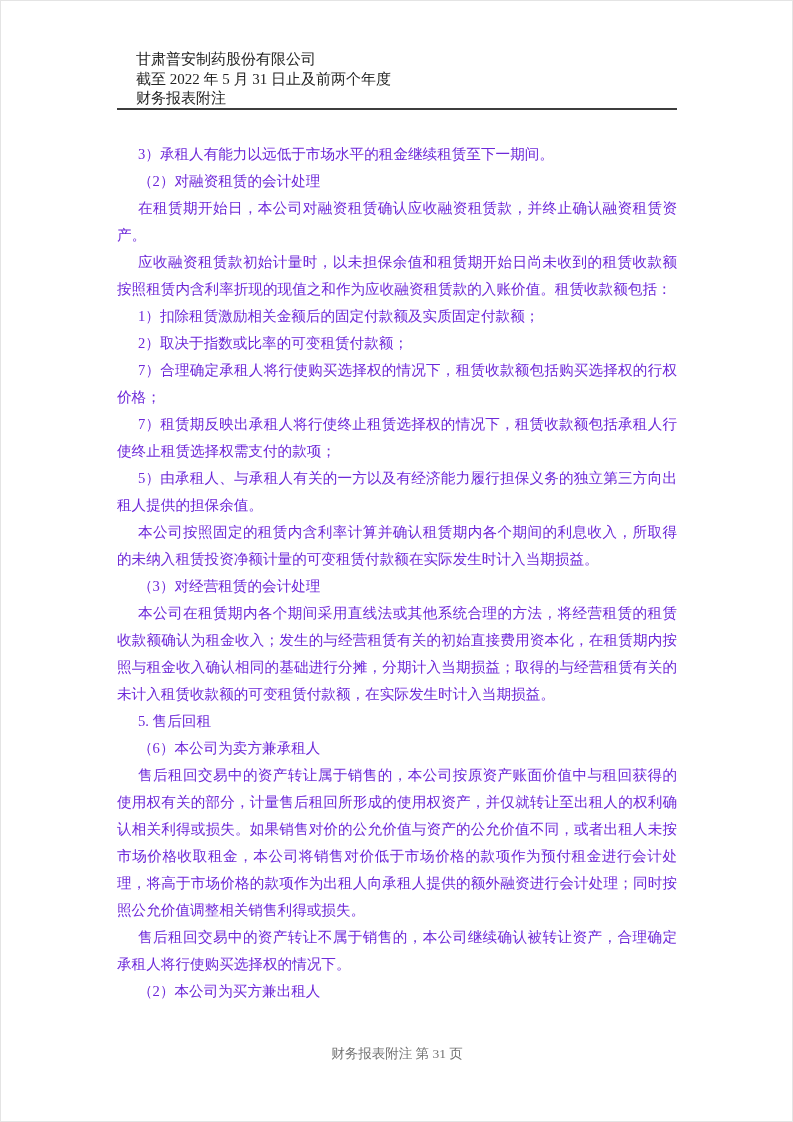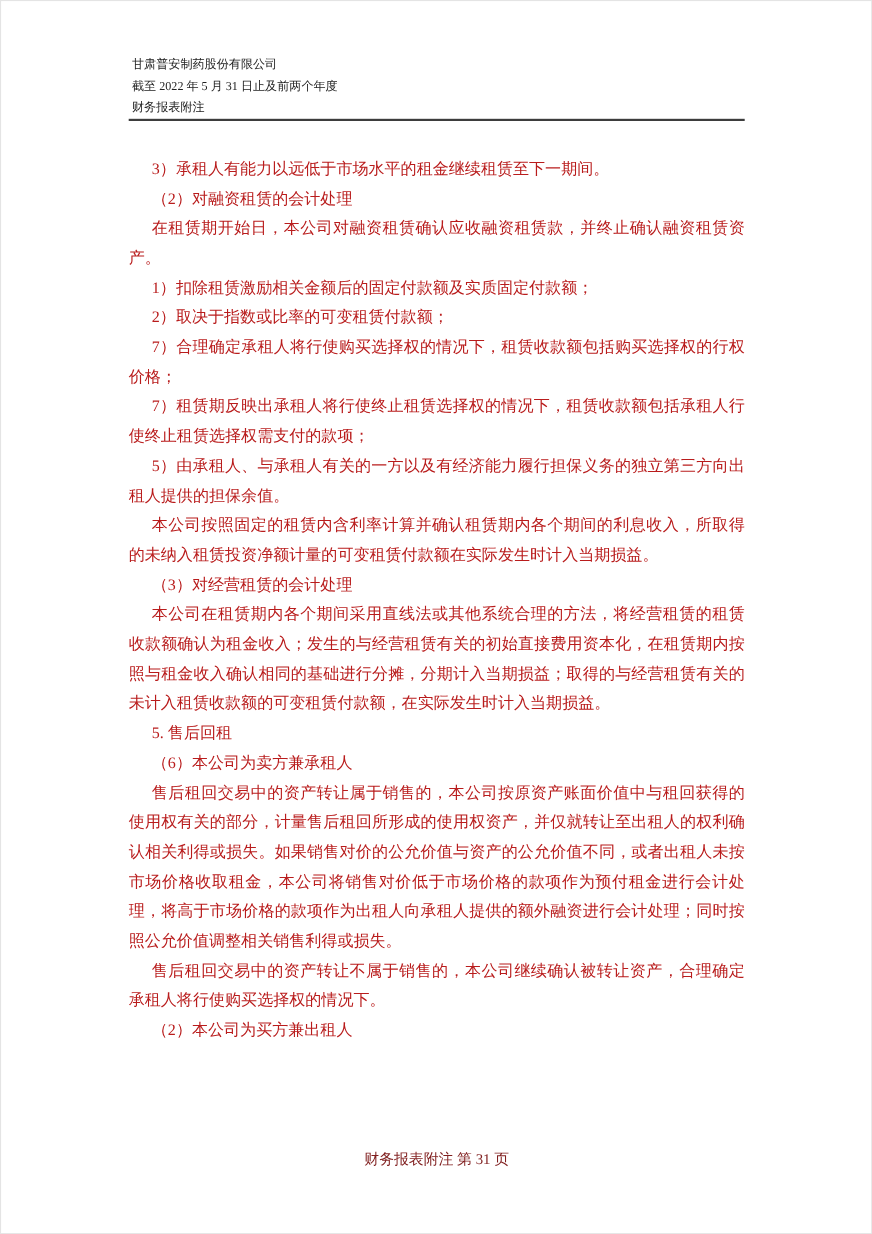--- a/index.html
+++ b/index.html
@@ -13,24 +13,24 @@
     height: 1122px;
     background: #ffffff;
     box-sizing: border-box;
     border: 1px solid #e4e4e4;
     font-family: "Liberation Serif", "DejaVu Serif", serif;
     color: #1c1c1c;
     overflow: hidden;
   }
   .header {
     position: absolute;
-    left: 119px;
+    left: 135px;
     top: 49px;
     width: 559px;
-    font-size: 11px;
+    font-size: 15px;
     line-height: 19.5px;
     color: #222222;
   }
   .header .hline {
     display: block;
     white-space: nowrap;
   }
   .header-rule {
     position: absolute;
     left: 116px;
@@ -40,57 +40,58 @@
     border-top: 2px solid #3d3d3d;
   }
   .content {
     position: absolute;
     left: 116px;
     top: 140px;
     width: 560px;
     font-size: 14.6px;
     line-height: 27px;
     text-align: justify;
-    color: #b91c1c;
+    color: #6d28d9;
   }
   .content p {
     margin: 0;
     padding: 0;
     text-indent: 21px;
   }
   .content p.bold {
     font-weight: normal;
   }
   .footer {
     position: absolute;
     left: 116px;
     top: 1044px;
     width: 560px;
     text-align: center;
     font-size: 13.5px;
     line-height: 18px;
-    color: #7f1d1d;
+    color: #737373;
   }
 </style>
 </head>
 <body>
 
 <div class="page">
 
   <div class="header">
     <span class="hline">甘肃普安制药股份有限公司</span>
     <span class="hline">截至 2022 年 5 月 31 日止及前两个年度</span>
     <span class="hline">财务报表附注</span>
   </div>
   <div class="header-rule"></div>
 
   <div class="content">
     <p>3）承租人有能力以远低于市场水平的租金继续租赁至下一期间。</p>
     <p>（2）对融资租赁的会计处理</p>
     <p>在租赁期开始日，本公司对融资租赁确认应收融资租赁款，并终止确认融资租赁资产。</p>
+    <p>应收融资租赁款初始计量时，以未担保余值和租赁期开始日尚未收到的租赁收款额按照租赁内含利率折现的现值之和作为应收融资租赁款的入账价值。租赁收款额包括：</p>
     <p>1）扣除租赁激励相关金额后的固定付款额及实质固定付款额；</p>
     <p>2）取决于指数或比率的可变租赁付款额；</p>
     <p>7）合理确定承租人将行使购买选择权的情况下，租赁收款额包括购买选择权的行权价格；</p>
     <p>7）租赁期反映出承租人将行使终止租赁选择权的情况下，租赁收款额包括承租人行使终止租赁选择权需支付的款项；</p>
     <p>5）由承租人、与承租人有关的一方以及有经济能力履行担保义务的独立第三方向出租人提供的担保余值。</p>
     <p>本公司按照固定的租赁内含利率计算并确认租赁期内各个期间的利息收入，所取得的未纳入租赁投资净额计量的可变租赁付款额在实际发生时计入当期损益。</p>
     <p>（3）对经营租赁的会计处理</p>
     <p>本公司在租赁期内各个期间采用直线法或其他系统合理的方法，将经营租赁的租赁收款额确认为租金收入；发生的与经营租赁有关的初始直接费用资本化，在租赁期内按照与租金收入确认相同的基础进行分摊，分期计入当期损益；取得的与经营租赁有关的未计入租赁收款额的可变租赁付款额，在实际发生时计入当期损益。</p>
     <p class="bold">5. 售后回租</p>
     <p>（6）本公司为卖方兼承租人</p>

